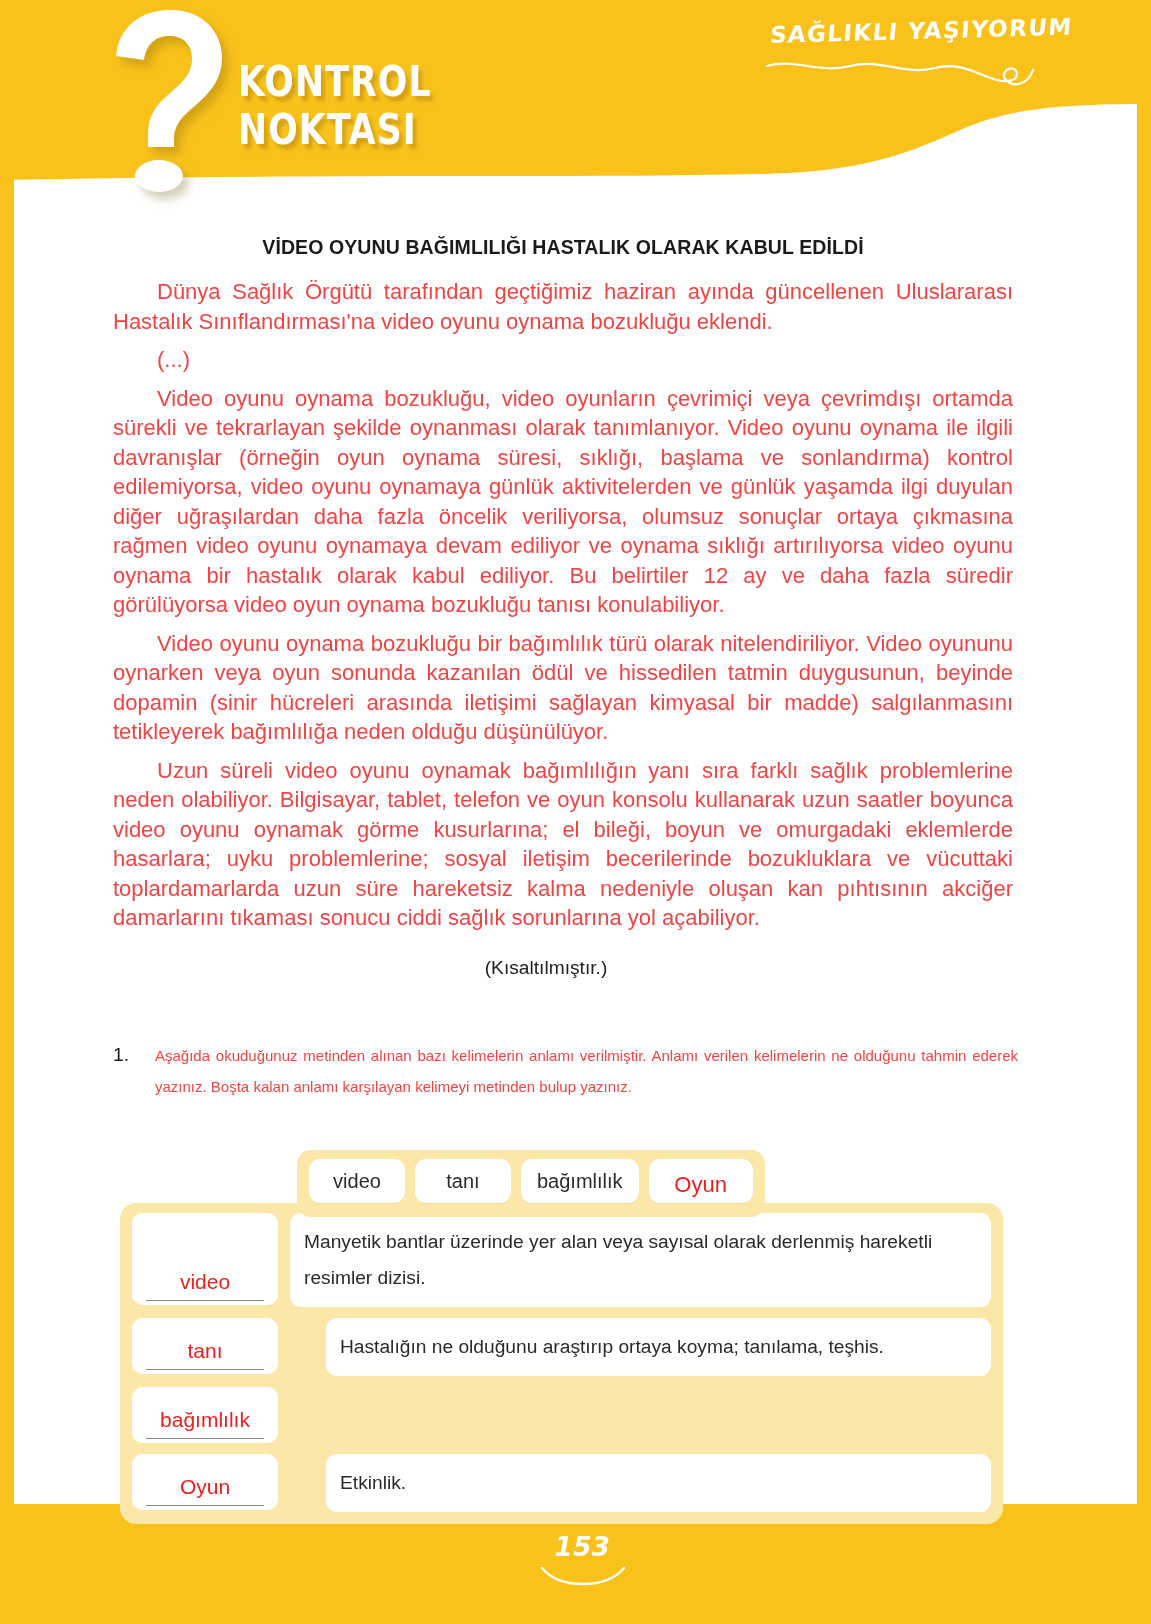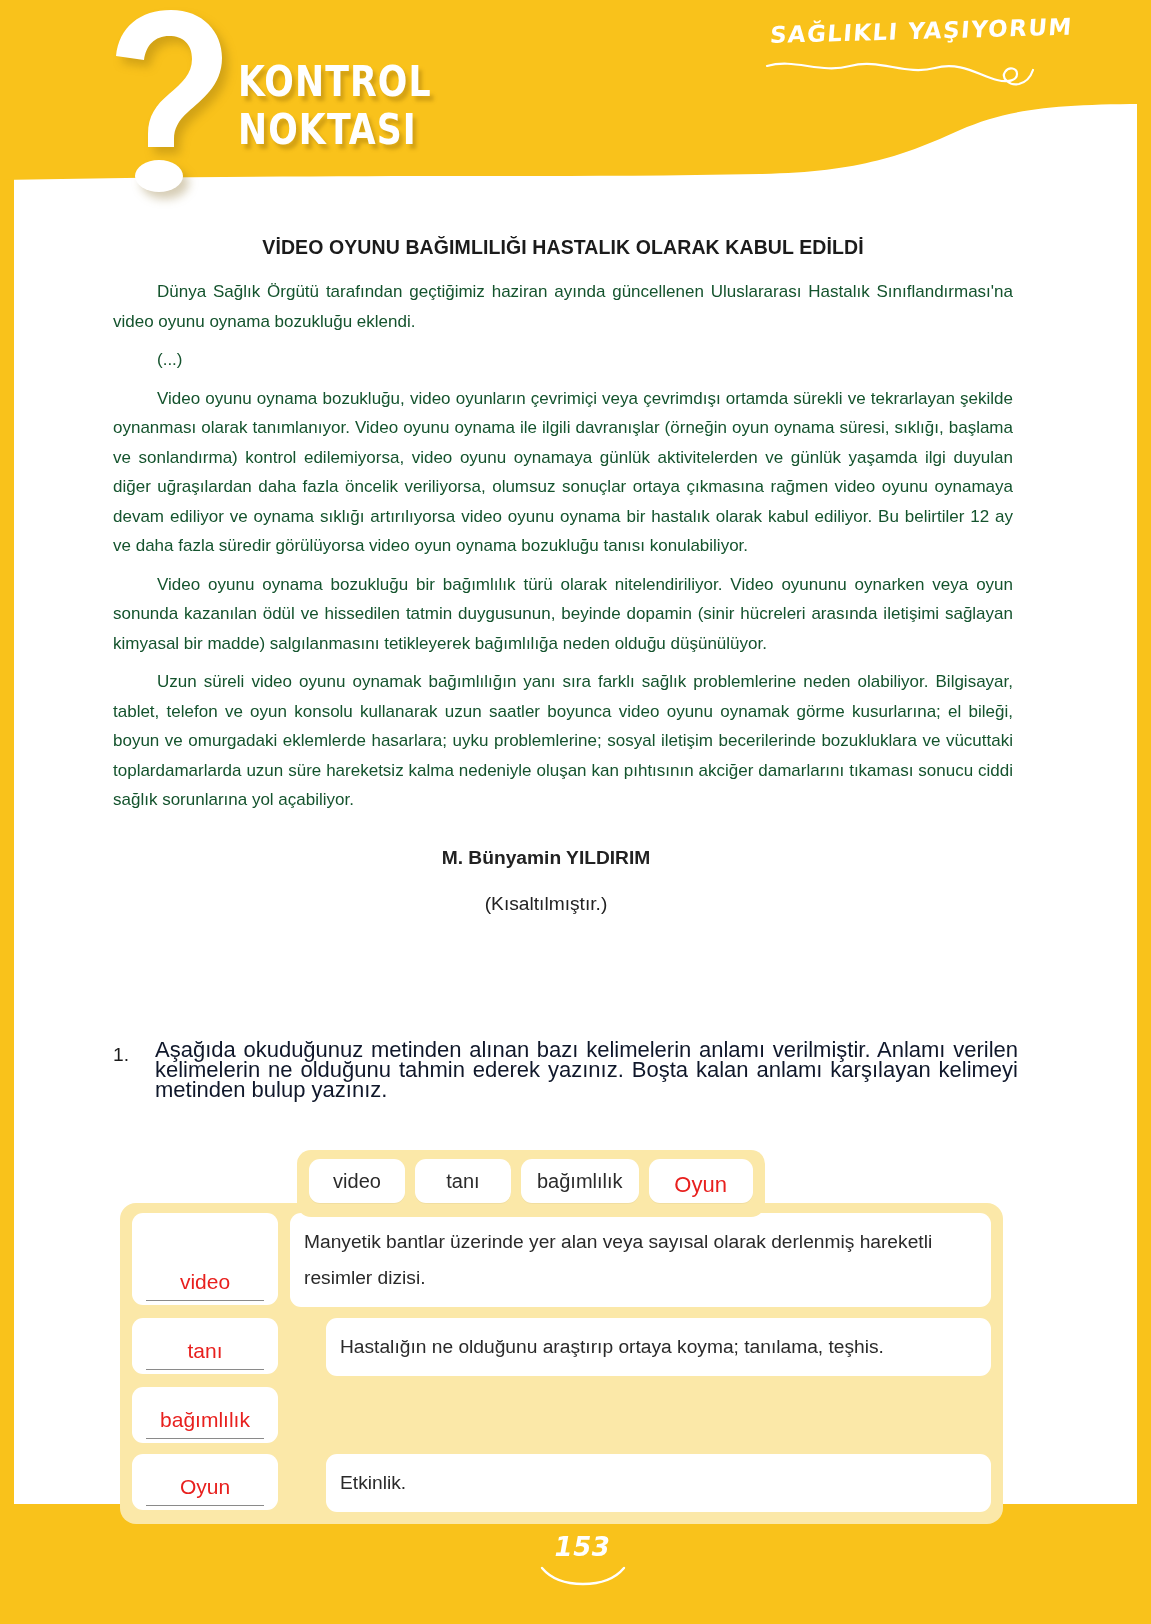--- a/index.html
+++ b/index.html
@@ -101,23 +101,23 @@
   .article-title {
     text-align: center;
     font-size: 19.5px;
     font-weight: 600;
     color: #1b1b1b;
     letter-spacing: 0.1px;
     margin-bottom: 18px;
     font-family: "Liberation Sans", sans-serif;
   }
   .para {
-    font-size: 17px;
+    font-size: 22px;
     line-height: 29.5px;
-    color: #14532d;
+    color: #ef4444;
     text-align: justify;
     text-indent: 44px;
     margin-bottom: 9px;
     font-family: "Liberation Sans", sans-serif;
     hyphens: none;
   }
   .para.ellipsis { text-align: left; }
 
   .byline {
     margin-top: 32px;
@@ -146,23 +146,23 @@
   }
   .q-num {
     width: 42px;
     flex: 0 0 42px;
     font-size: 19.2px;
     line-height: 29px;
     color: #1b1b1b;
   }
   .q-text {
     flex: 1;
-    font-size: 22px;
-    line-height: 20px;
-    color: #0f172a;
+    font-size: 15px;
+    line-height: 31px;
+    color: #ef4444;
     text-align: justify;
   }
 
   
   .wordbank {
     position: absolute;
     left: 297px;
     top: 1150px;
     background: #fbe8a8;
     border-radius: 14px;
@@ -317,21 +317,20 @@
 
   <div class="article">
     <div class="article-title">VİDEO OYUNU BAĞIMLILIĞI HASTALIK OLARAK KABUL EDİLDİ</div>
 
     <p class="para">Dünya Sağlık Örgütü tarafından geçtiğimiz haziran ayında güncellenen Uluslararası Hastalık Sınıflandırması'na video oyunu oynama bozukluğu eklendi.</p>
     <p class="para ellipsis">(...)</p>
     <p class="para">Video oyunu oynama bozukluğu, video oyunların çevrimiçi veya çevrimdışı ortamda sürekli ve tekrarlayan şekilde oynanması olarak tanımlanıyor. Video oyunu oynama ile ilgili davranışlar (örneğin oyun oynama süresi, sıklığı, başlama ve sonlandırma) kontrol edilemiyorsa, video oyunu oynamaya günlük aktivitelerden ve günlük yaşamda ilgi duyulan diğer uğraşılardan daha fazla öncelik veriliyorsa, olumsuz sonuçlar ortaya çıkmasına rağmen video oyunu oynamaya devam ediliyor ve oynama sıklığı artırılıyorsa video oyunu oynama bir hastalık olarak kabul ediliyor. Bu belirtiler 12 ay ve daha fazla süredir görülüyorsa video oyun oynama bozukluğu tanısı konulabiliyor.</p>
     <p class="para">Video oyunu oynama bozukluğu bir bağımlılık türü olarak nitelendiriliyor. Video oyununu oynarken veya oyun sonunda kazanılan ödül ve hissedilen tatmin duygusunun, beyinde dopamin (sinir hücreleri arasında iletişimi sağlayan kimyasal bir madde) salgılanmasını tetikleyerek bağımlılığa neden olduğu düşünülüyor.</p>
     <p class="para">Uzun süreli video oyunu oynamak bağımlılığın yanı sıra farklı sağlık problemlerine neden olabiliyor. Bilgisayar, tablet, telefon ve oyun konsolu kullanarak uzun saatler boyunca video oyunu oynamak görme kusurlarına; el bileği, boyun ve omurgadaki eklemlerde hasarlara; uyku problemlerine; sosyal iletişim becerilerinde bozukluklara ve vücuttaki toplardamarlarda uzun süre hareketsiz kalma nedeniyle oluşan kan pıhtısının akciğer damarlarını tıkaması sonucu ciddi sağlık sorunlarına yol açabiliyor.</p>
 
-    <div class="byline">M. Bünyamin YILDIRIM</div>
     <div class="byline-sub">(Kısaltılmıştır.)</div>
   </div>
 
   <div class="question">
     <div class="q-num">1.</div>
     <div class="q-text">Aşağıda okuduğunuz metinden alınan bazı kelimelerin anlamı verilmiştir. Anlamı verilen kelimelerin ne olduğunu tahmin ederek yazınız. Boşta kalan anlamı karşılayan kelimeyi metinden bulup yazınız.</div>
   </div>
 
   <div class="wordbank">
     <div class="chip">video</div>

